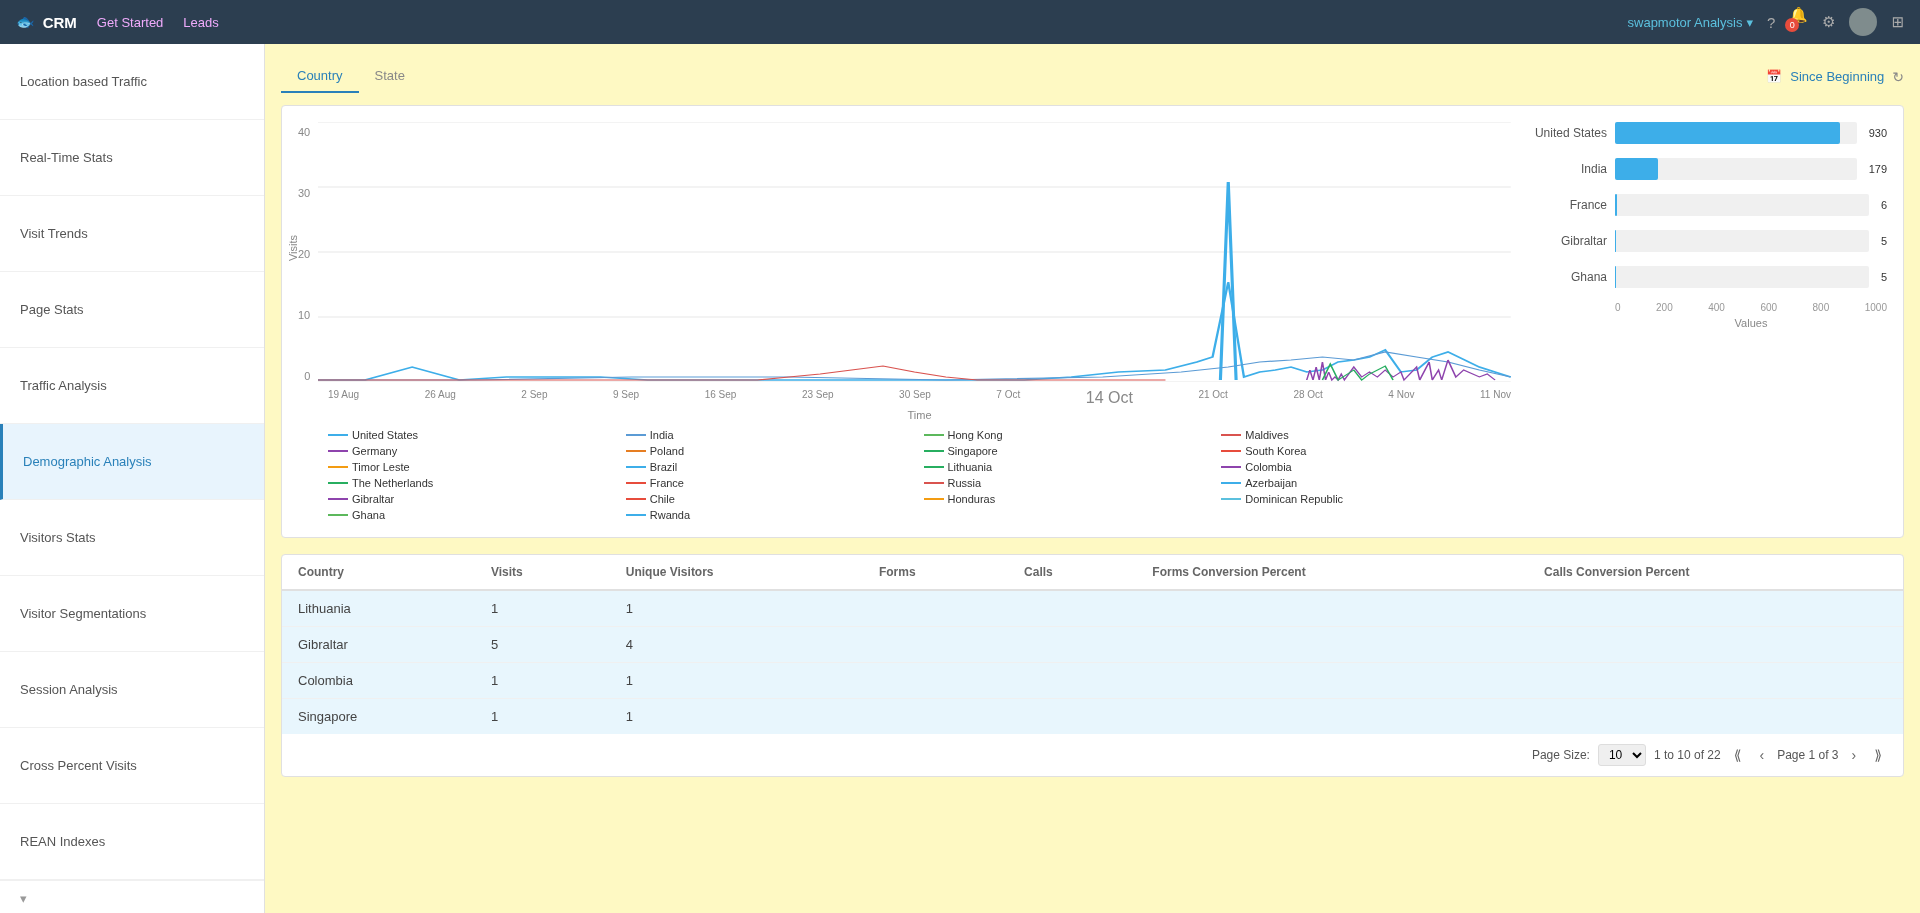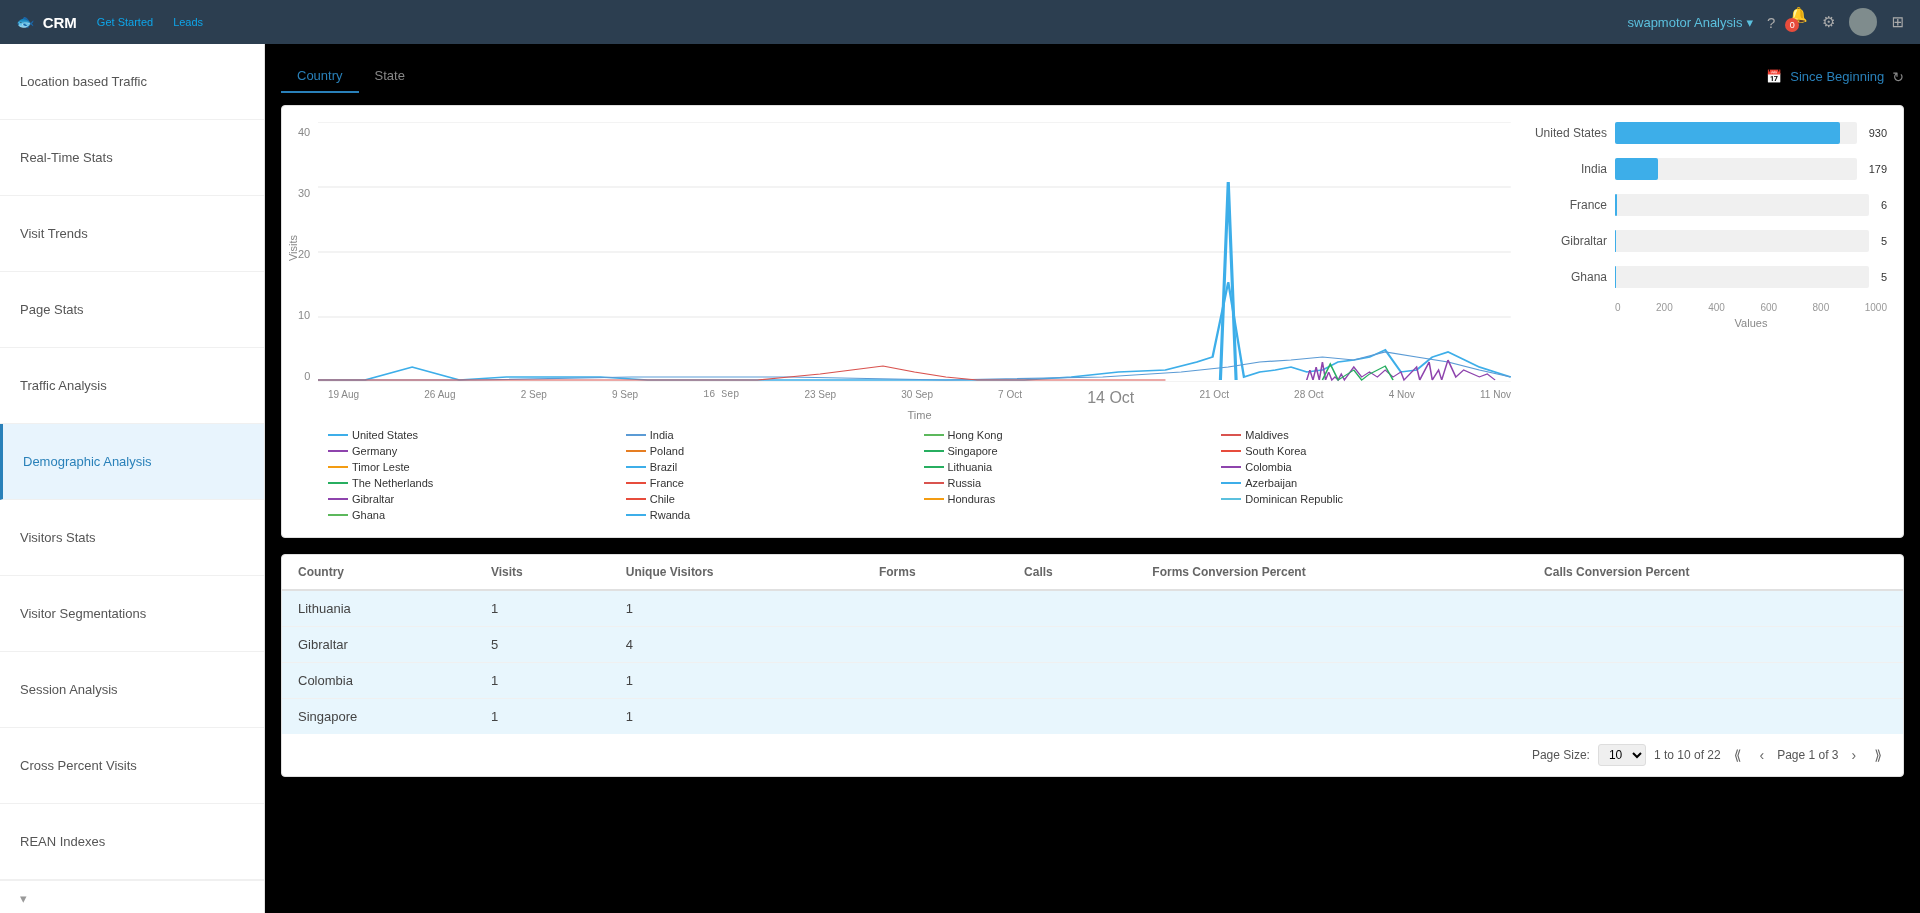--- a/index.html
+++ b/index.html
@@ -11,21 +11,21 @@
       height: 44px;
       display: flex;
       align-items: center;
       padding: 0 16px;
       gap: 20px;
       position: fixed;
       top: 0; left: 0; right: 0;
       z-index: 100;
     }
     .navbar-brand { display: flex; align-items: center; gap: 8px; color: #fff; font-size: 15px; font-weight: 600; }
-    .navbar-link { color: #0ea5e9; font-size: 11px; cursor: pointer; }
+    .navbar-link { color: #f0abfc; font-size: 13px; cursor: pointer; }
     .navbar-right { margin-left: auto; display: flex; align-items: center; gap: 14px; color: #ccc; }
     .navbar-analysis { color: #5bc0de; font-size: 13px; display: flex; align-items: center; gap: 4px; cursor: pointer; }
     .badge { background: #e74c3c; color: #fff; border-radius: 50%; font-size: 9px; width: 14px; height: 14px; display: flex; align-items: center; justify-content: center; position: relative; top: -6px; left: -4px; }
     .avatar { width: 28px; height: 28px; border-radius: 50%; background: #7f8c8d; }
     .icon-btn { cursor: pointer; color: #aaa; font-size: 15px; }
 
     
     .app-layout { display: flex; margin-top: 44px; height: calc(100vh - 44px); }
 
     
@@ -48,21 +48,21 @@
       transition: background 0.15s;
     }
     .sidebar-item.active { background: #e8f4fd; color: #2980b9; border-left: 3px solid #2980b9; }
     .sidebar-chevron { padding: 10px 20px; color: #999; cursor: pointer; border-top: 1px solid #f0f0f0; margin-top: auto; }
 
     
     .main-content {
       flex: 1;
       overflow-y: auto;
       padding: 16px;
-      background: #000000;
+      background: #fef9c3;
     }
 
     
     .header-row {
       display: flex;
       align-items: center;
       margin-bottom: 12px;
       gap: 0;
     }
     .tab-btn {
@@ -251,21 +251,21 @@
             </div>
           </div>
 
           <div style="position:absolute;left:-18px;top:120px;transform:rotate(-90deg);font-size:11px;color:#888;">Visits</div>
 
           <div style="display:flex;justify-content:space-between;margin-left:30px;margin-top:4px;">
             <span style="font-size:10px;color:#888;">19 Aug</span>
             <span style="font-size:10px;color:#888;">26 Aug</span>
             <span style="font-size:10px;color:#888;">2 Sep</span>
             <span style="font-size:10px;color:#888;">9 Sep</span>
-            <span style="font-size:10px;color:#888;font-family:Liberation Mono, monospace;">16 Sep</span>
+            <span style="font-size:10px;color:#888;">16 Sep</span>
             <span style="font-size:10px;color:#888;">23 Sep</span>
             <span style="font-size:10px;color:#888;">30 Sep</span>
             <span style="font-size:10px;color:#888;">7 Oct</span>
             <span style="font-size:16px;color:#888;">14 Oct</span>
             <span style="font-size:10px;color:#888;">21 Oct</span>
             <span style="font-size:10px;color:#888;">28 Oct</span>
             <span style="font-size:10px;color:#888;">4 Nov</span>
             <span style="font-size:10px;color:#888;">11 Nov</span>
           </div>
           <div style="text-align:center;margin-left:30px;font-size:11px;color:#888;margin-top:2px;">Time</div>

